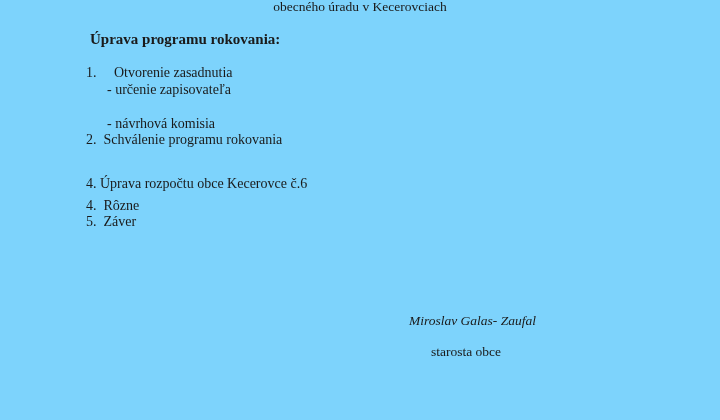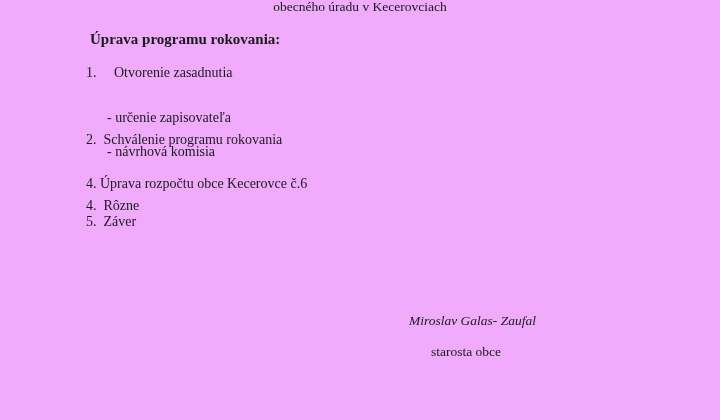--- a/index.html
+++ b/index.html
@@ -13,36 +13,36 @@
       position: relative;
       overflow: hidden;
       font-family: "Liberation Serif", "DejaVu Serif", serif;
       color: #1a1a1a;
       font-size: 14px;
     }
     .page {
       position: absolute;
       left: 0; top: 0;
       width: 720px; height: 420px;
-      background: #f0abfc;
+      background: #7dd3fc;
     }
     .abs { position: absolute; white-space: nowrap; line-height: 16px; }
     .header-line {
       left: 0; width: 720px; top: -1px;
       text-align: center;
       font-size: 13.5px;
     }
     .title {
       left: 90px; top: 31px;
       font-weight: bold;
       font-size: 15px;
     }
     .item { left: 86px; font-size: 14px; }
     .num { display: inline-block; }
-    .sub { left: 107px; font-size: 14px; margin-top: 28px; }
+    .sub { left: 107px; font-size: 14px; }
     .justify {
       position: absolute;
       left: 86px;
       width: 550px;
       top: 148px;
       font-size: 14px;
       line-height: 16.5px;
       text-align: justify;
       text-align-last: left;
     }

